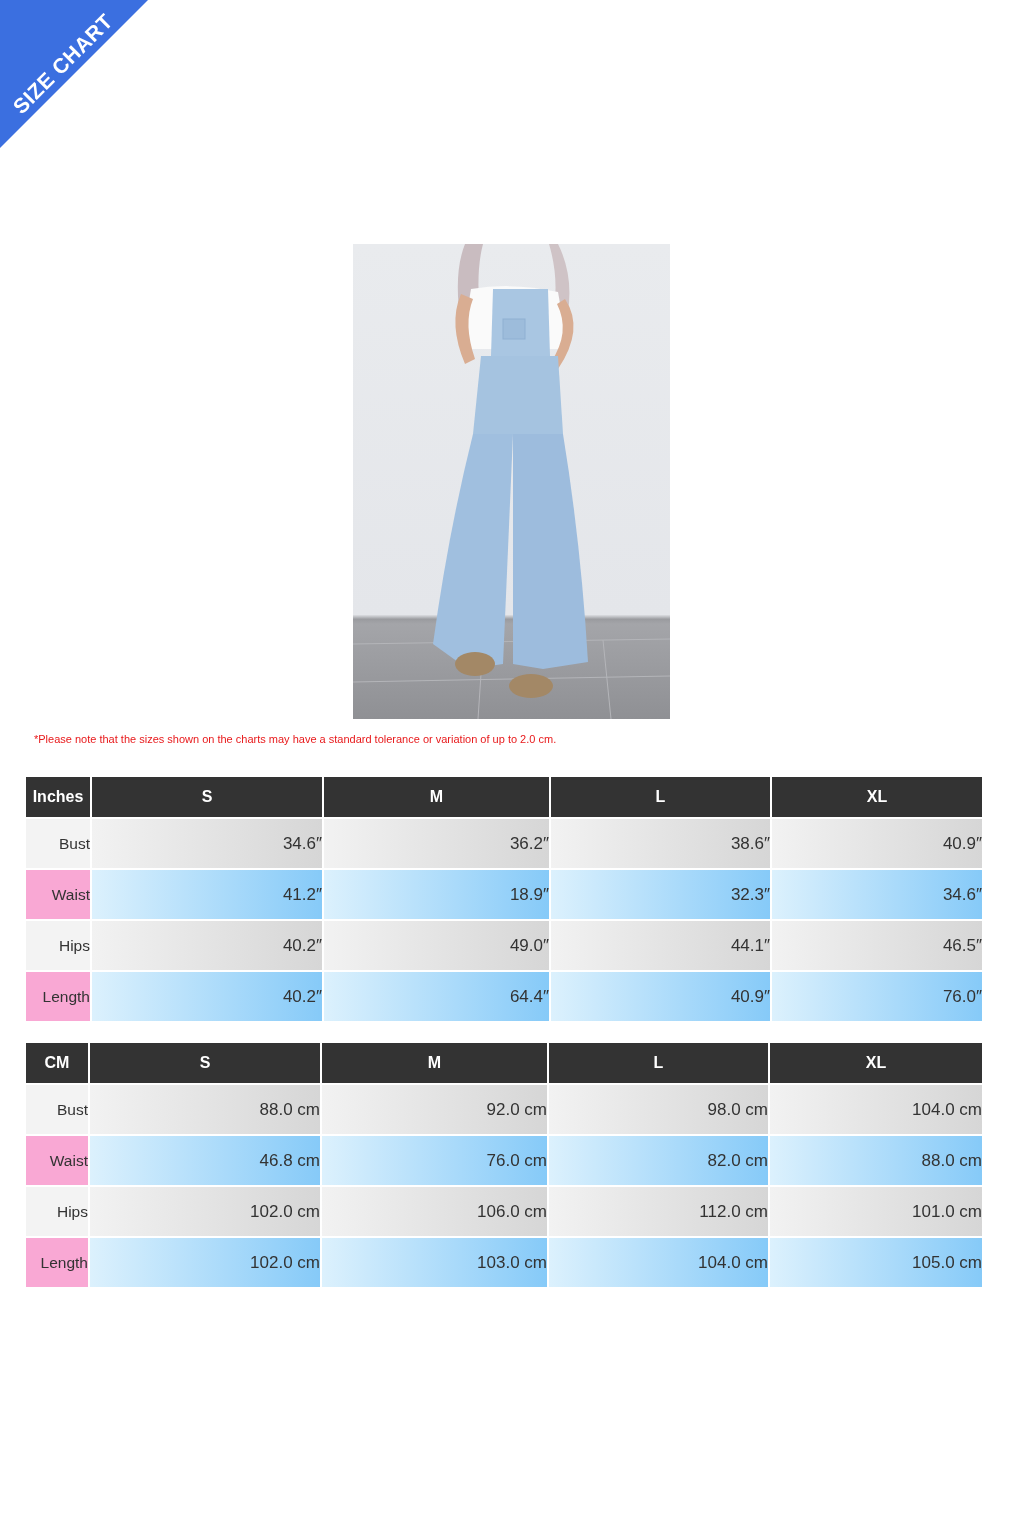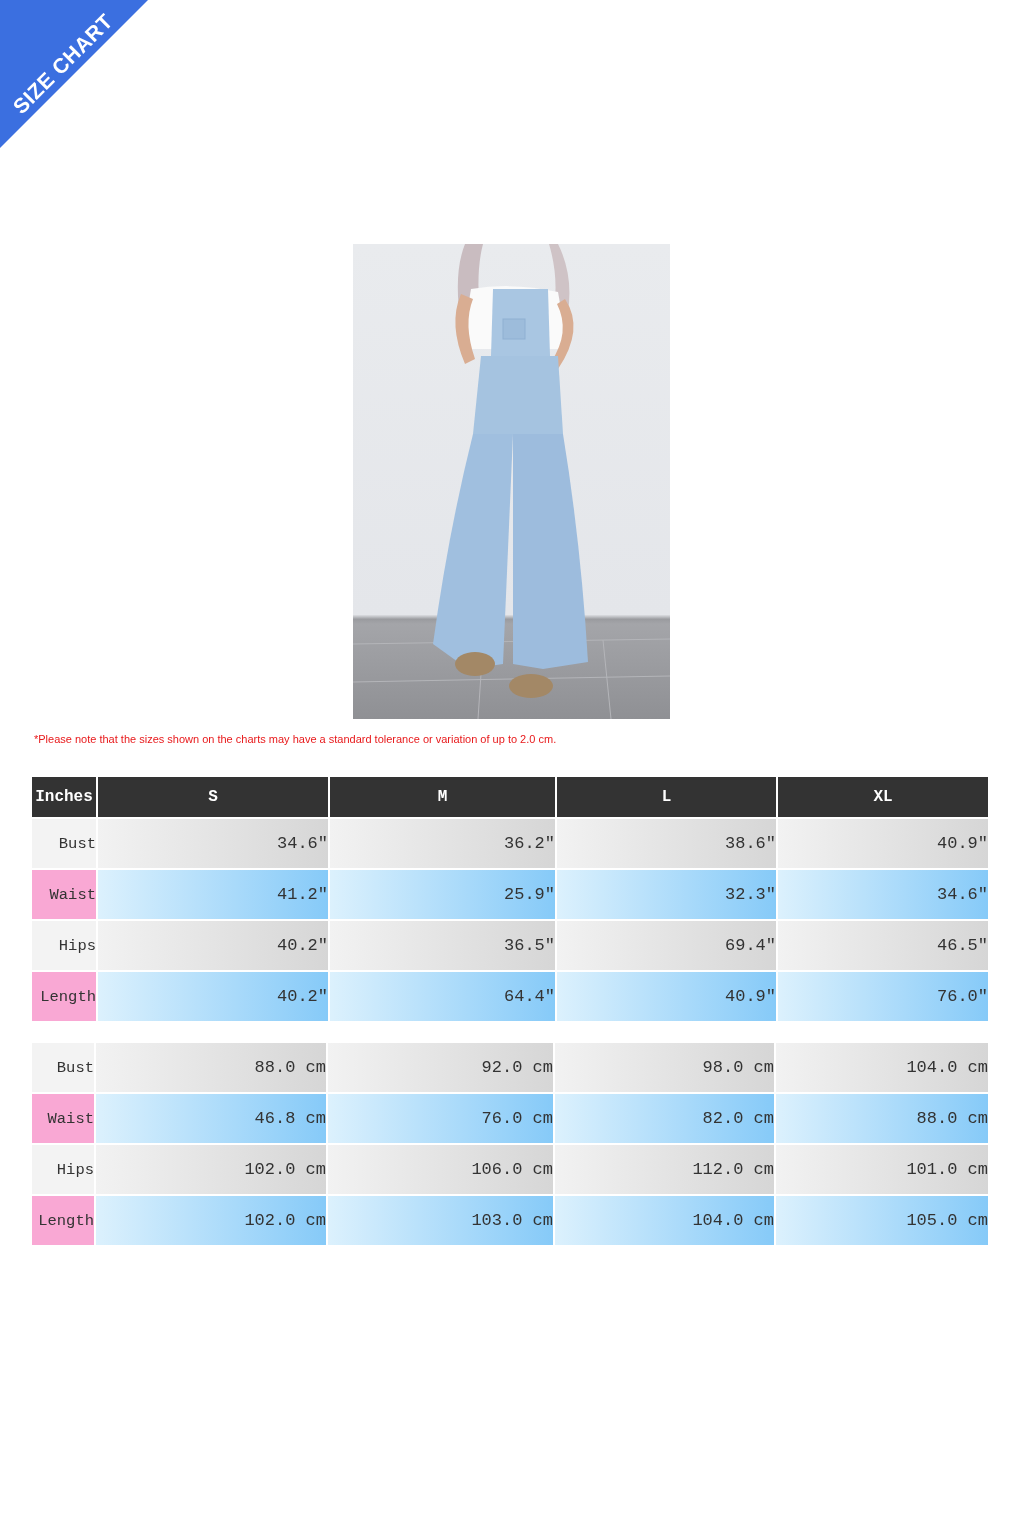--- a/index.html
+++ b/index.html
@@ -7,21 +7,21 @@
          font-family:"Liberation Sans", "DejaVu Sans", sans-serif; color:#333; }
   .corner { position:absolute; left:0; top:0; width:148px; height:148px; overflow:hidden; }
   .corner-tri { position:absolute; left:0; top:0; width:0; height:0;
                 border-top:148px solid #3b6fe0; border-right:148px solid transparent; }
   .corner-text { position:absolute; left:-12px; top:52px; width:150px; text-align:center;
                  transform:rotate(-45deg); color:#fff; font-weight:bold; font-size:21px; letter-spacing:0.5px; }
   .photo { position:absolute; left:353px; top:244px; width:317px; height:475px; overflow:hidden;
            background:linear-gradient(180deg,#e9ebee 0%,#e4e6ea 78%,#9a9b9f 79%,#a4a5a9 80%,#8f9094 100%); }
   .photo svg { width:100%; height:100%; display:block; }
   .note { position:absolute; left:34px; top:733px; font-size:11px; color:#e8191b; white-space:nowrap; }
-  table.chart { position:absolute; left:32px; width:956px; border-collapse:separate; border-spacing:2px; table-layout:fixed; margin-left:-2px;font-family:Liberation Mono, monospace; }
+  table.chart { position:absolute; left:26px; width:956px; border-collapse:separate; border-spacing:2px; table-layout:fixed; margin-left:-2px; }
   table.chart th { background:#333333; color:#fff; font-weight:bold; font-size:16px; height:40px; padding:0; }
   table.chart td { font-size:17px; color:#333; text-align:right; height:49px; padding:0; }
   table.chart td.lab { font-size:15.5px; }
   tr.gray td { background:linear-gradient(90deg,#f2f2f2 0%,#d6d6d6 100%); background-attachment:scroll; }
   tr.blue td { background:linear-gradient(90deg,#dcf1fd 0%,#86caf8 100%); }
   tr.gray td.lab { background:#f3f3f3; }
   tr.blue td.lab { background:#f9a8d4; }
   #t-in { top:775px; }
   #t-cm { top:1041px; }
 </style>
@@ -83,29 +83,29 @@
   <tr class="gray">
     <td class="lab">Bust</td>
     <td>34.6″</td>
     <td>36.2″</td>
     <td>38.6″</td>
     <td>40.9″</td>
   </tr>
   <tr class="blue">
     <td class="lab">Waist</td>
     <td>41.2″</td>
-    <td>25.9″</td>
+    <td>18.9″</td>
     <td>32.3″</td>
     <td>34.6″</td>
   </tr>
   <tr class="gray">
     <td class="lab">Hips</td>
     <td>40.2″</td>
-    <td>36.5″</td>
-    <td>69.4″</td>
+    <td>49.0″</td>
+    <td>44.1″</td>
     <td>46.5″</td>
   </tr>
   <tr class="blue">
     <td class="lab">Length</td>
     <td>40.2″</td>
     <td>64.4″</td>
     <td>40.9″</td>
     <td>76.0″</td>
   </tr>
 </tbody>
@@ -113,20 +113,27 @@
 
 <table class="chart" id="t-cm">
   <colgroup>
       <col style="width:62px">
       <col style="width:230px">
       <col style="width:225px">
       <col style="width:219px">
       <col style="width:212px">
     </colgroup>
   <tbody>
+      <tr>
+    <th>CM</th>
+    <th>S</th>
+    <th>M</th>
+    <th>L</th>
+    <th>XL</th>
+  </tr>
   <tr class="gray">
     <td class="lab">Bust</td>
     <td>88.0 cm</td>
     <td>92.0 cm</td>
     <td>98.0 cm</td>
     <td>104.0 cm</td>
   </tr>
   <tr class="blue">
     <td class="lab">Waist</td>
     <td>46.8 cm</td>

